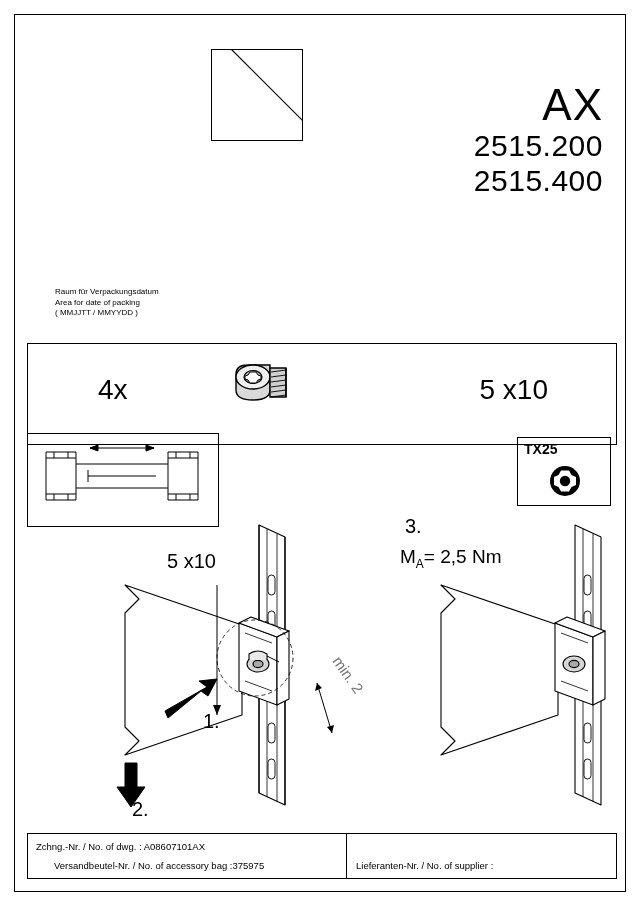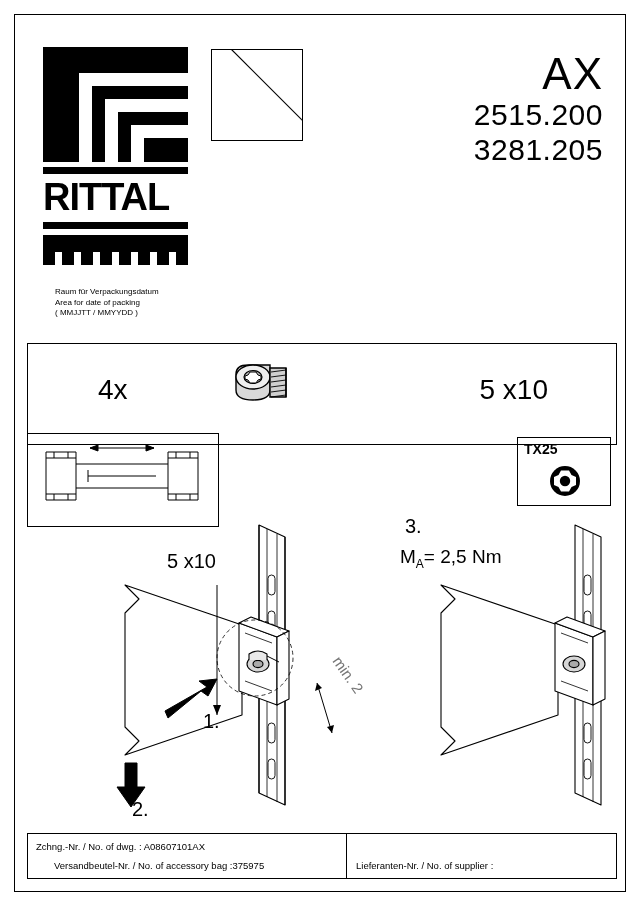--- a/index.html
+++ b/index.html
@@ -133,20 +133,21 @@
   .title-col {
     position: absolute;
     right: 22px;
     top: 36px;
     text-align: right;
   }
   .title-ax {
     font-size: 44px;
     line-height: 46px;
     letter-spacing: 1px;
+    margin-top: 31px;
   }
   .title-num {
     font-size: 30px;
     line-height: 35px;
     letter-spacing: 0.5px;
     text-align: center;
   }
 
   .packing-note {
     position: absolute;
@@ -285,53 +286,31 @@
   .f2 { left: 26px; top: 25px; }
   .f3 { left: 328px; top: 25px; }
 </style>
 </head>
 <body>
 
 <div class="page">
 
   <div class="header">
 
-    <div class="logo-block">
-      <div class="logo-corner">
-        <div class="notch1"></div>
-          <div class="bar1"></div>
-        <div class="notch2"></div>
-          <div class="bar2"></div>
-        <div class="notch3"></div>
-          <div class="bar3"></div>
-      </div>
-      <div class="logo-rule-top"></div>
-      <div class="logo-word">RITTAL</div>
-      <div class="logo-rule-bot"></div>
-      <div class="logo-teeth">
-        <span style="left:12px"></span>
-          <span style="left:31px"></span>
-        <span style="left:50px"></span>
-          <span style="left:69px"></span>
-        <span style="left:88px"></span>
-          <span style="left:107px"></span>
-        <span style="left:126px"></span>
-      </div>
-    </div>
 
     <div class="date-box">
       <svg width="260" height="200" viewBox="0 0 260 200">
         <line x1="60" y1="0" x2="210" y2="150" stroke="#000" stroke-width="1.2"></line>
       </svg>
     </div>
 
     <div class="title-col">
       <div class="title-ax">AX</div>
       <div class="title-num">2515.200</div>
-      <div class="title-num">3281.205</div>
+      <div class="title-num">2515.400</div>
     </div>
 
     <div class="packing-note">
       <div>Raum für Verpackungsdatum</div>
       <div>Area for date of packing</div>
       <div>( MMJJTT / MMYYDD )</div>
     </div>
   </div>
 
   <div class="parts-box">

